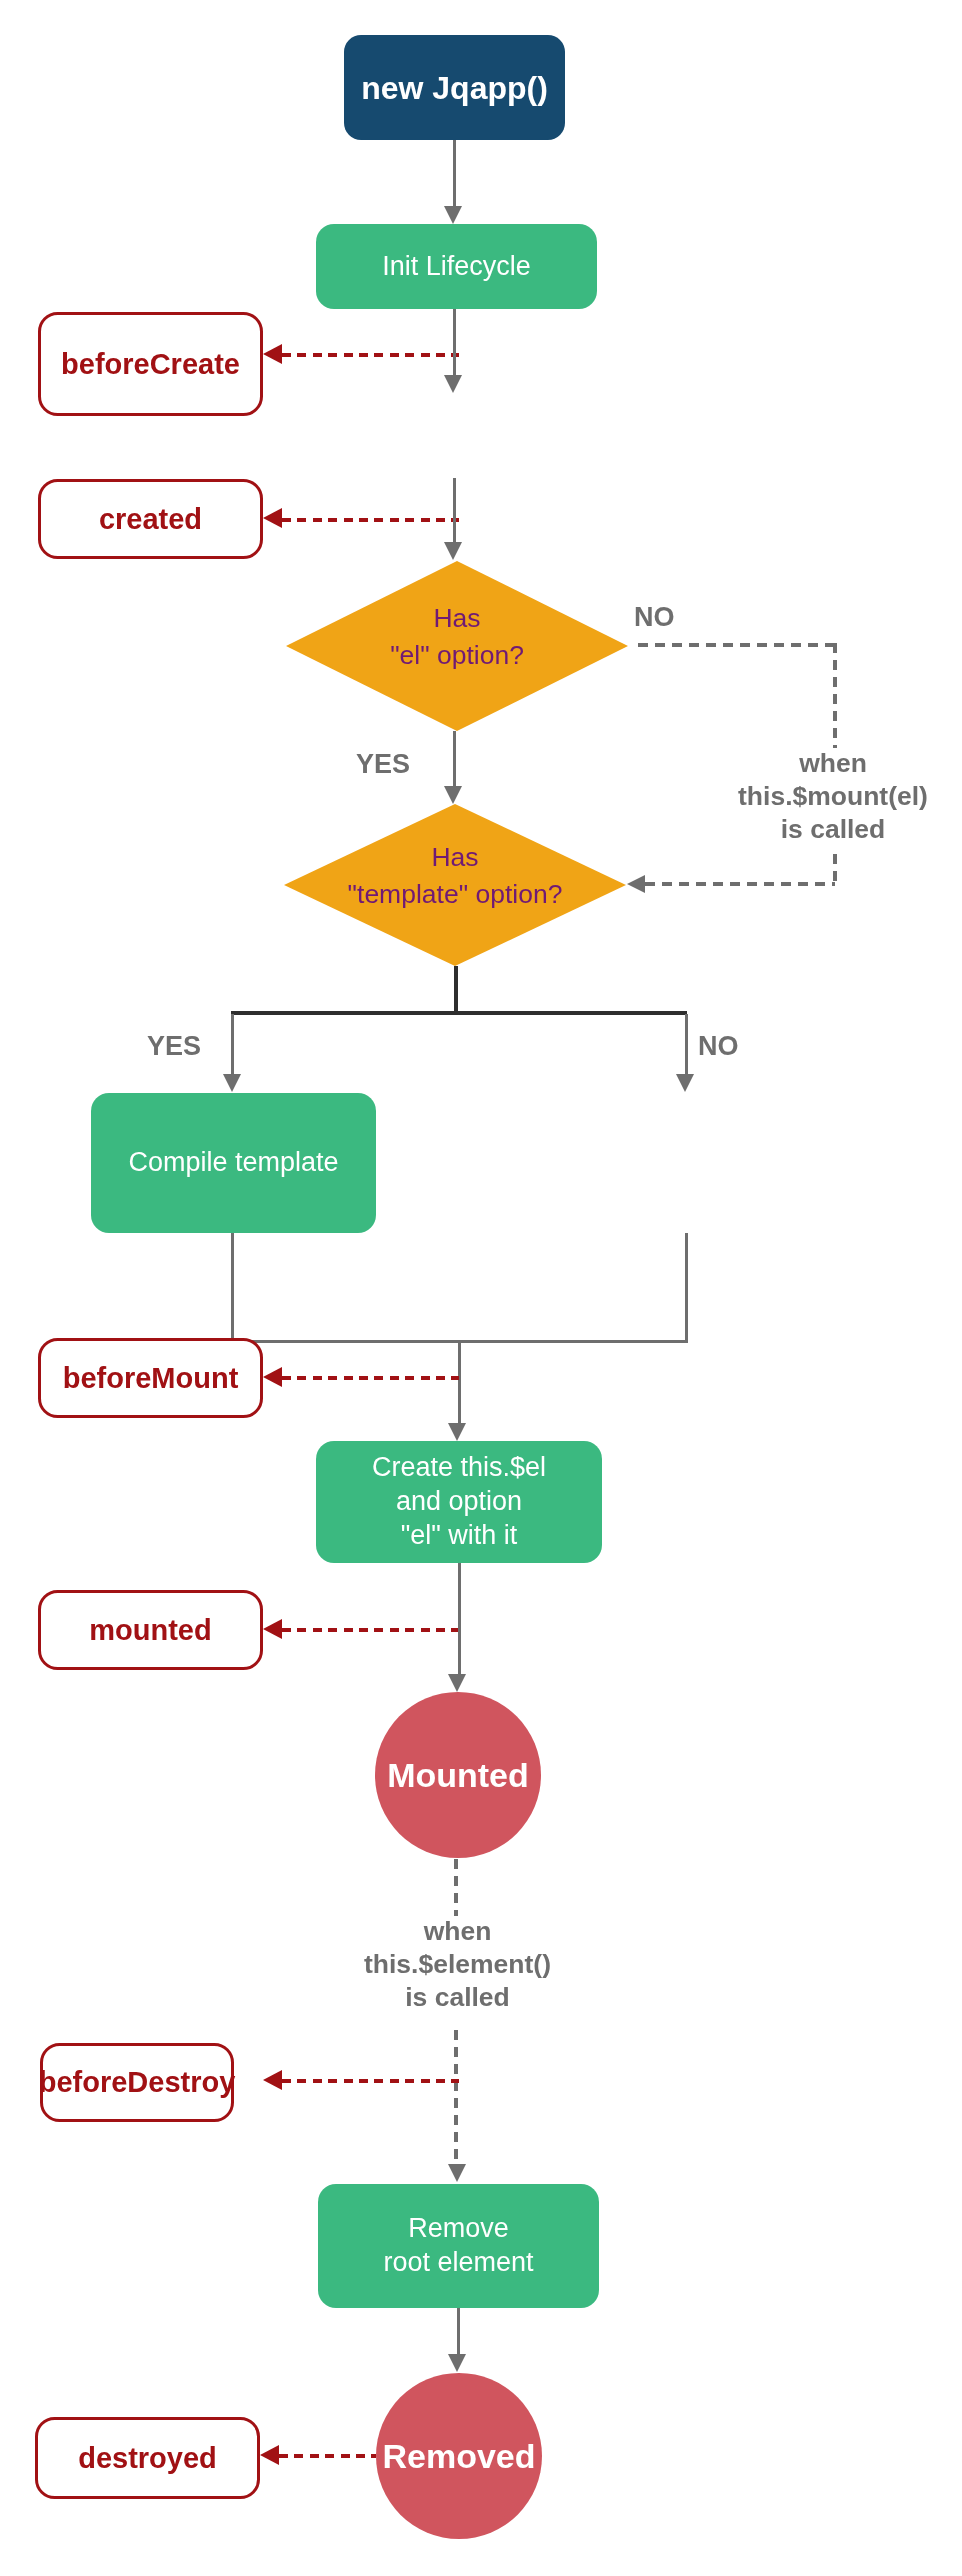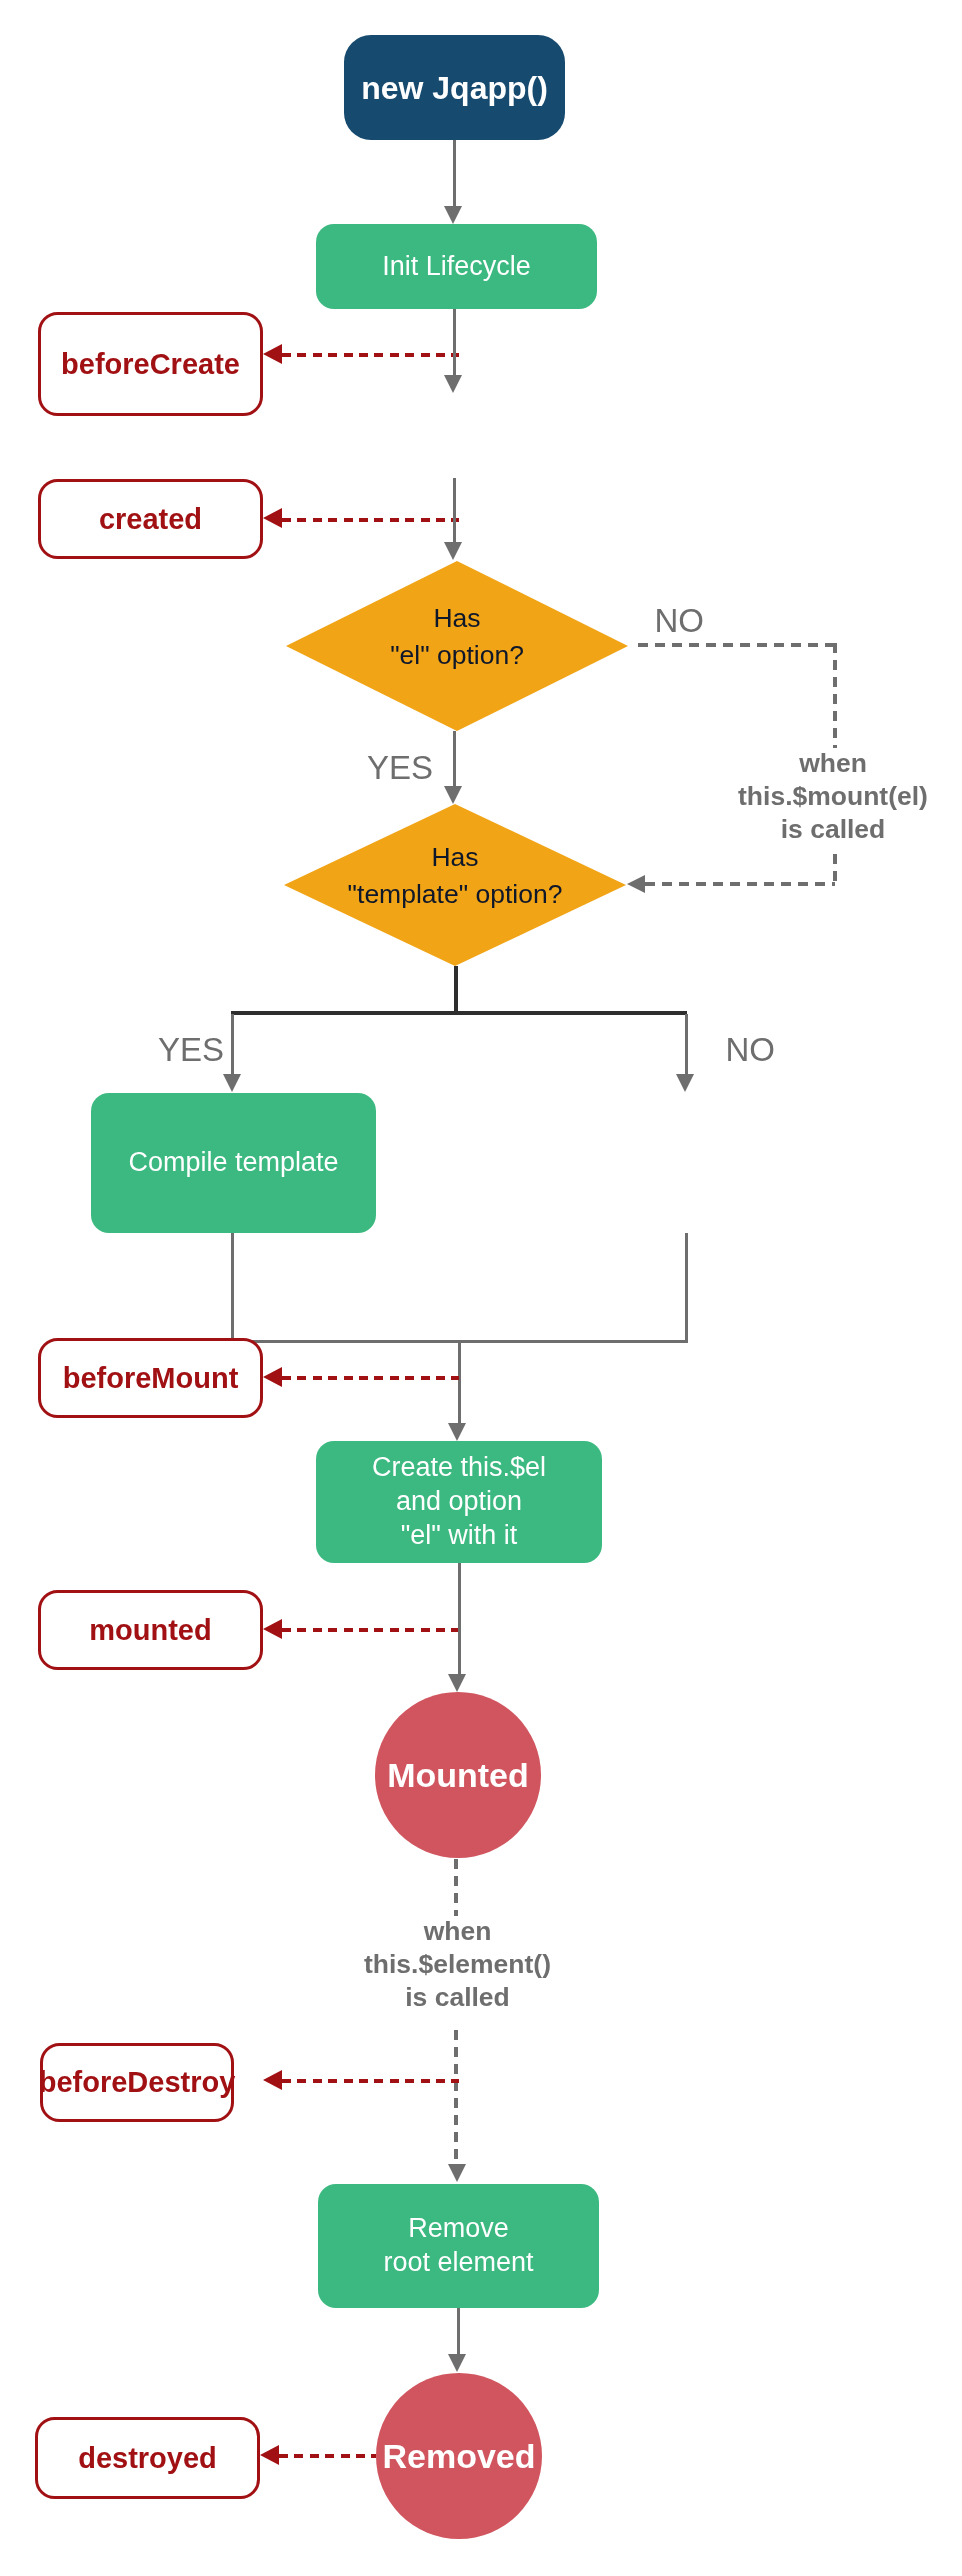--- a/index.html
+++ b/index.html
@@ -1,28 +1,28 @@
 <!DOCTYPE html>
 <html style="--navy: #164a6f; --green: #3bb980; --orange: #f0a416; --maroon: #a11114; --red: #d0555e; --gray: #6e6e6e; --dark: #2e2e2e;font-size:11.2px"><head>
 <meta charset="utf-8">
 <style>
   html,body{margin:0;padding:0;background:#ffffff;}
   #stage{position:relative;width:963px;height:2576px;background:#ffffff;overflow:hidden;
          font-family:"Liberation Sans", sans-serif;}
   .node{position:absolute;box-sizing:border-box;display:flex;flex-direction:column;
         align-items:center;justify-content:center;text-align:center;line-height:1.25;}
-  .navy{background:var(--navy);color:#fff;border-radius:27px;font-weight:bold;font-size:32px;}
+  .navy{background:var(--navy);color:#fff;border-radius:17px;font-weight:bold;font-size:32px;}
   .green{background:var(--green);color:#fff;border-radius:18px;font-size:27px;}
   .hook{background:#fff;border:3.5px solid var(--maroon);color:var(--maroon);
         border-radius:19.6px;font-weight:bold;font-size:29px;}
   .circle{background:var(--red);color:#fff;border-radius:50%;font-weight:bold;font-size:34px;}
-  .diamond{background:var(--orange);color:#0f172a;font-size:26.5px;line-height:1.4;
+  .diamond{background:var(--orange);color:#701a75;font-size:26.5px;line-height:1.4;
            clip-path:polygon(50% 0,100% 50%,50% 100%,0 50%);padding-bottom:18px;}
-  .glabel{position:absolute;color:var(--gray);font-weight:normal;font-size:33px;
-          text-align:right;line-height:1.15;}
+  .glabel{position:absolute;color:var(--gray);font-weight:bold;font-size:27px;
+          text-align:left;line-height:1.15;}
   .note{position:absolute;color:var(--gray);font-weight:bold;font-size:26.5px;
         text-align:center;line-height:33px;}
   .vline{position:absolute;width:2.8px;background:var(--gray);}
   .vline-dark{position:absolute;width:3.5px;background:var(--dark);}
   .hline{position:absolute;height:2.8px;background:var(--gray);}
   .hline-dark{position:absolute;height:3.5px;background:var(--dark);}
   .dashh-m{position:absolute;height:3.5px;
      background:repeating-linear-gradient(90deg,var(--maroon) 0 9px,transparent 9px 15.4px);}
   .dashh-g{position:absolute;height:3.5px;
      background:repeating-linear-gradient(90deg,var(--gray) 0 9.8px,transparent 9.8px 17px);}

